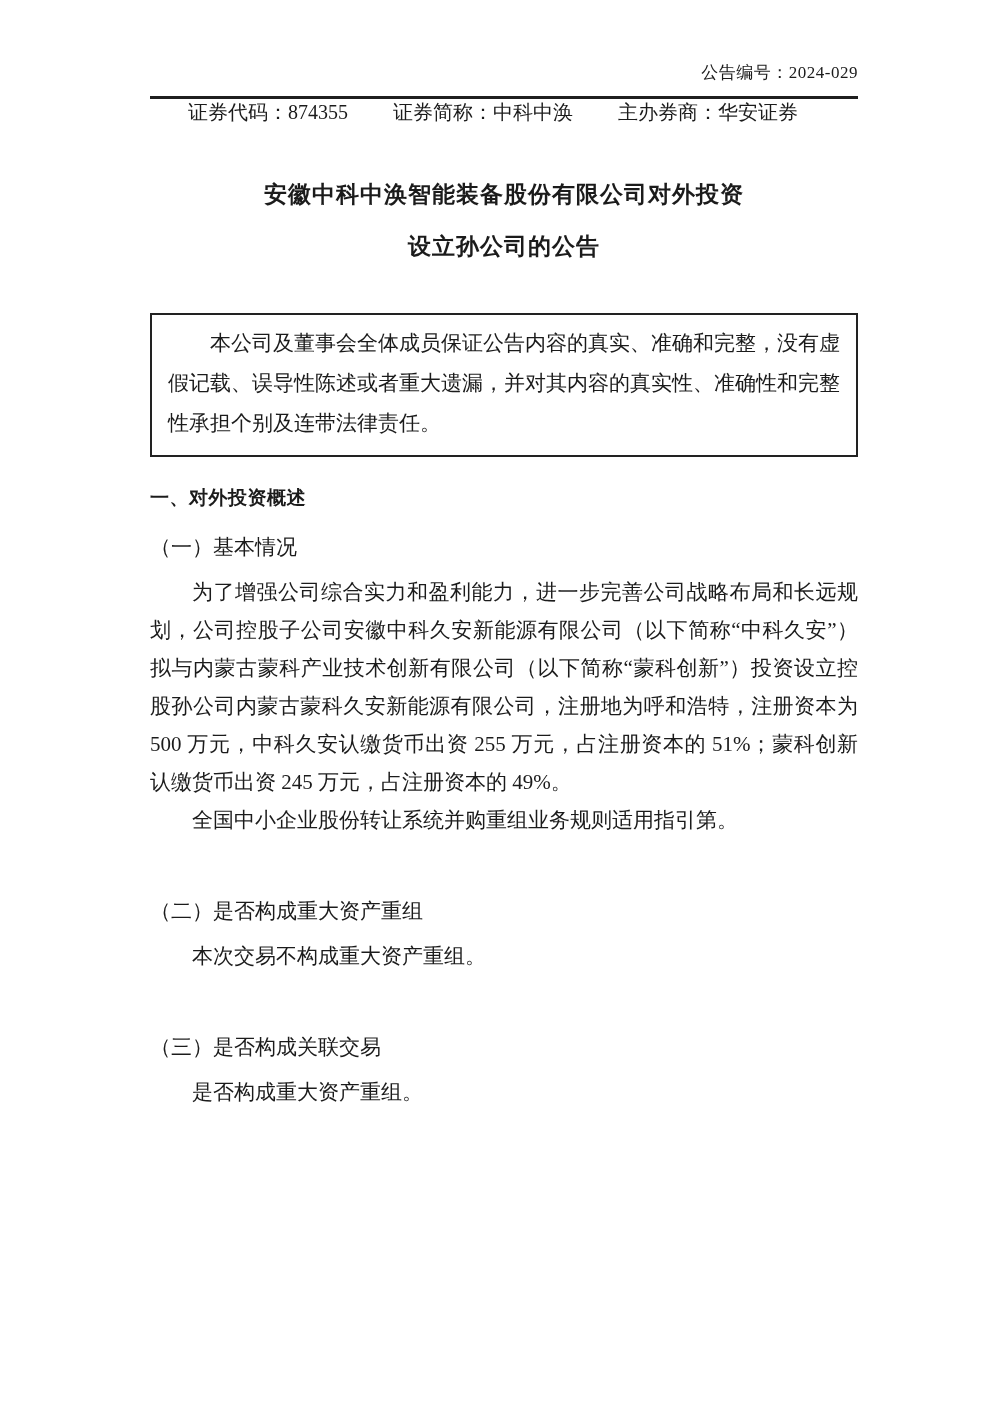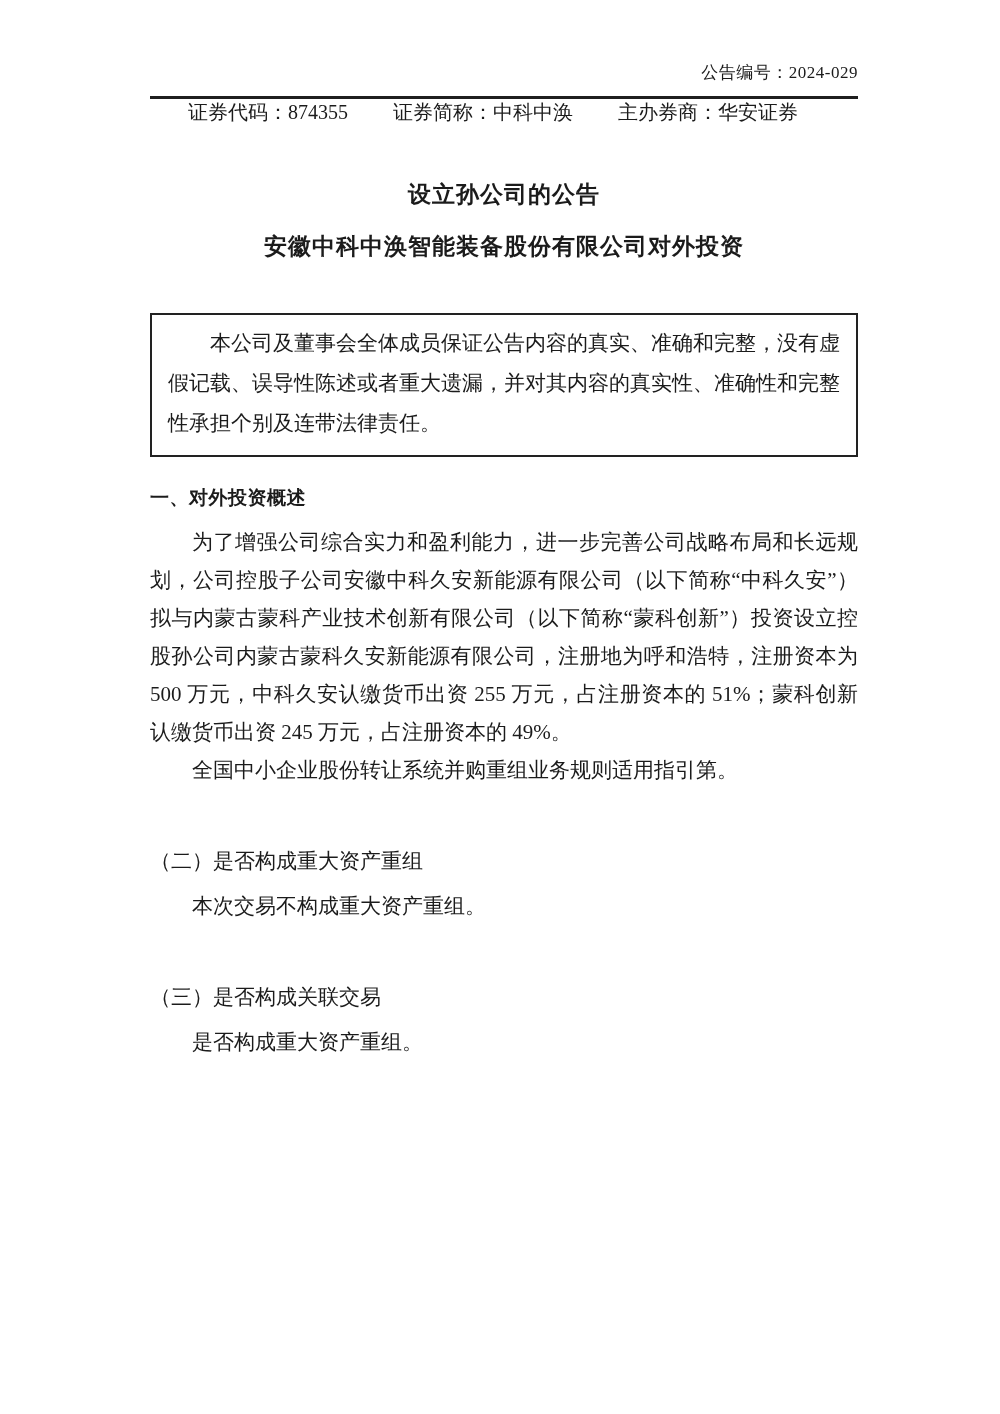--- a/index.html
+++ b/index.html
@@ -95,30 +95,31 @@
 
   <div class="top-rule"></div>
 
   <div class="securities">
     <span>证券代码：874355</span>
     <span>证券简称：中科中涣</span>
     <span>主办券商：华安证券</span>
   </div>
 
   <div class="doc-title">
+    <div>安徽中科中涣智能装备股份有限公司对外投资</div>
     <div>设立孙公司的公告</div>
-    <div>安徽中科中涣智能装备股份有限公司对外投资</div>
   </div>
 
   <div class="disclaimer-box">
     <p>本公司及董事会全体成员保证公告内容的真实、准确和完整，没有虚假记载、误导性陈述或者重大遗漏，并对其内容的真实性、准确性和完整性承担个别及连带法律责任。</p>
   </div>
 
   <div class="h1">一、对外投资概述</div>
 
+  <div class="h2">（一）基本情况</div>
 
   <p class="para">为了增强公司综合实力和盈利能力，进一步完善公司战略布局和长远规划，公司控股子公司安徽中科久安新能源有限公司（以下简称“中科久安”）拟与内蒙古蒙科产业技术创新有限公司（以下简称“蒙科创新”）投资设立控股孙公司内蒙古蒙科久安新能源有限公司，注册地为呼和浩特，注册资本为 500 万元，中科久安认缴货币出资 255 万元，占注册资本的 51%；蒙科创新认缴货币出资 245 万元，占注册资本的 49%。</p>
 
   <p class="para cont">全国中小企业股份转让系统并购重组业务规则适用指引第。</p>
 
   <div class="h2 gap">（二）是否构成重大资产重组</div>
 
   <p class="para">本次交易不构成重大资产重组。</p>
 
 

